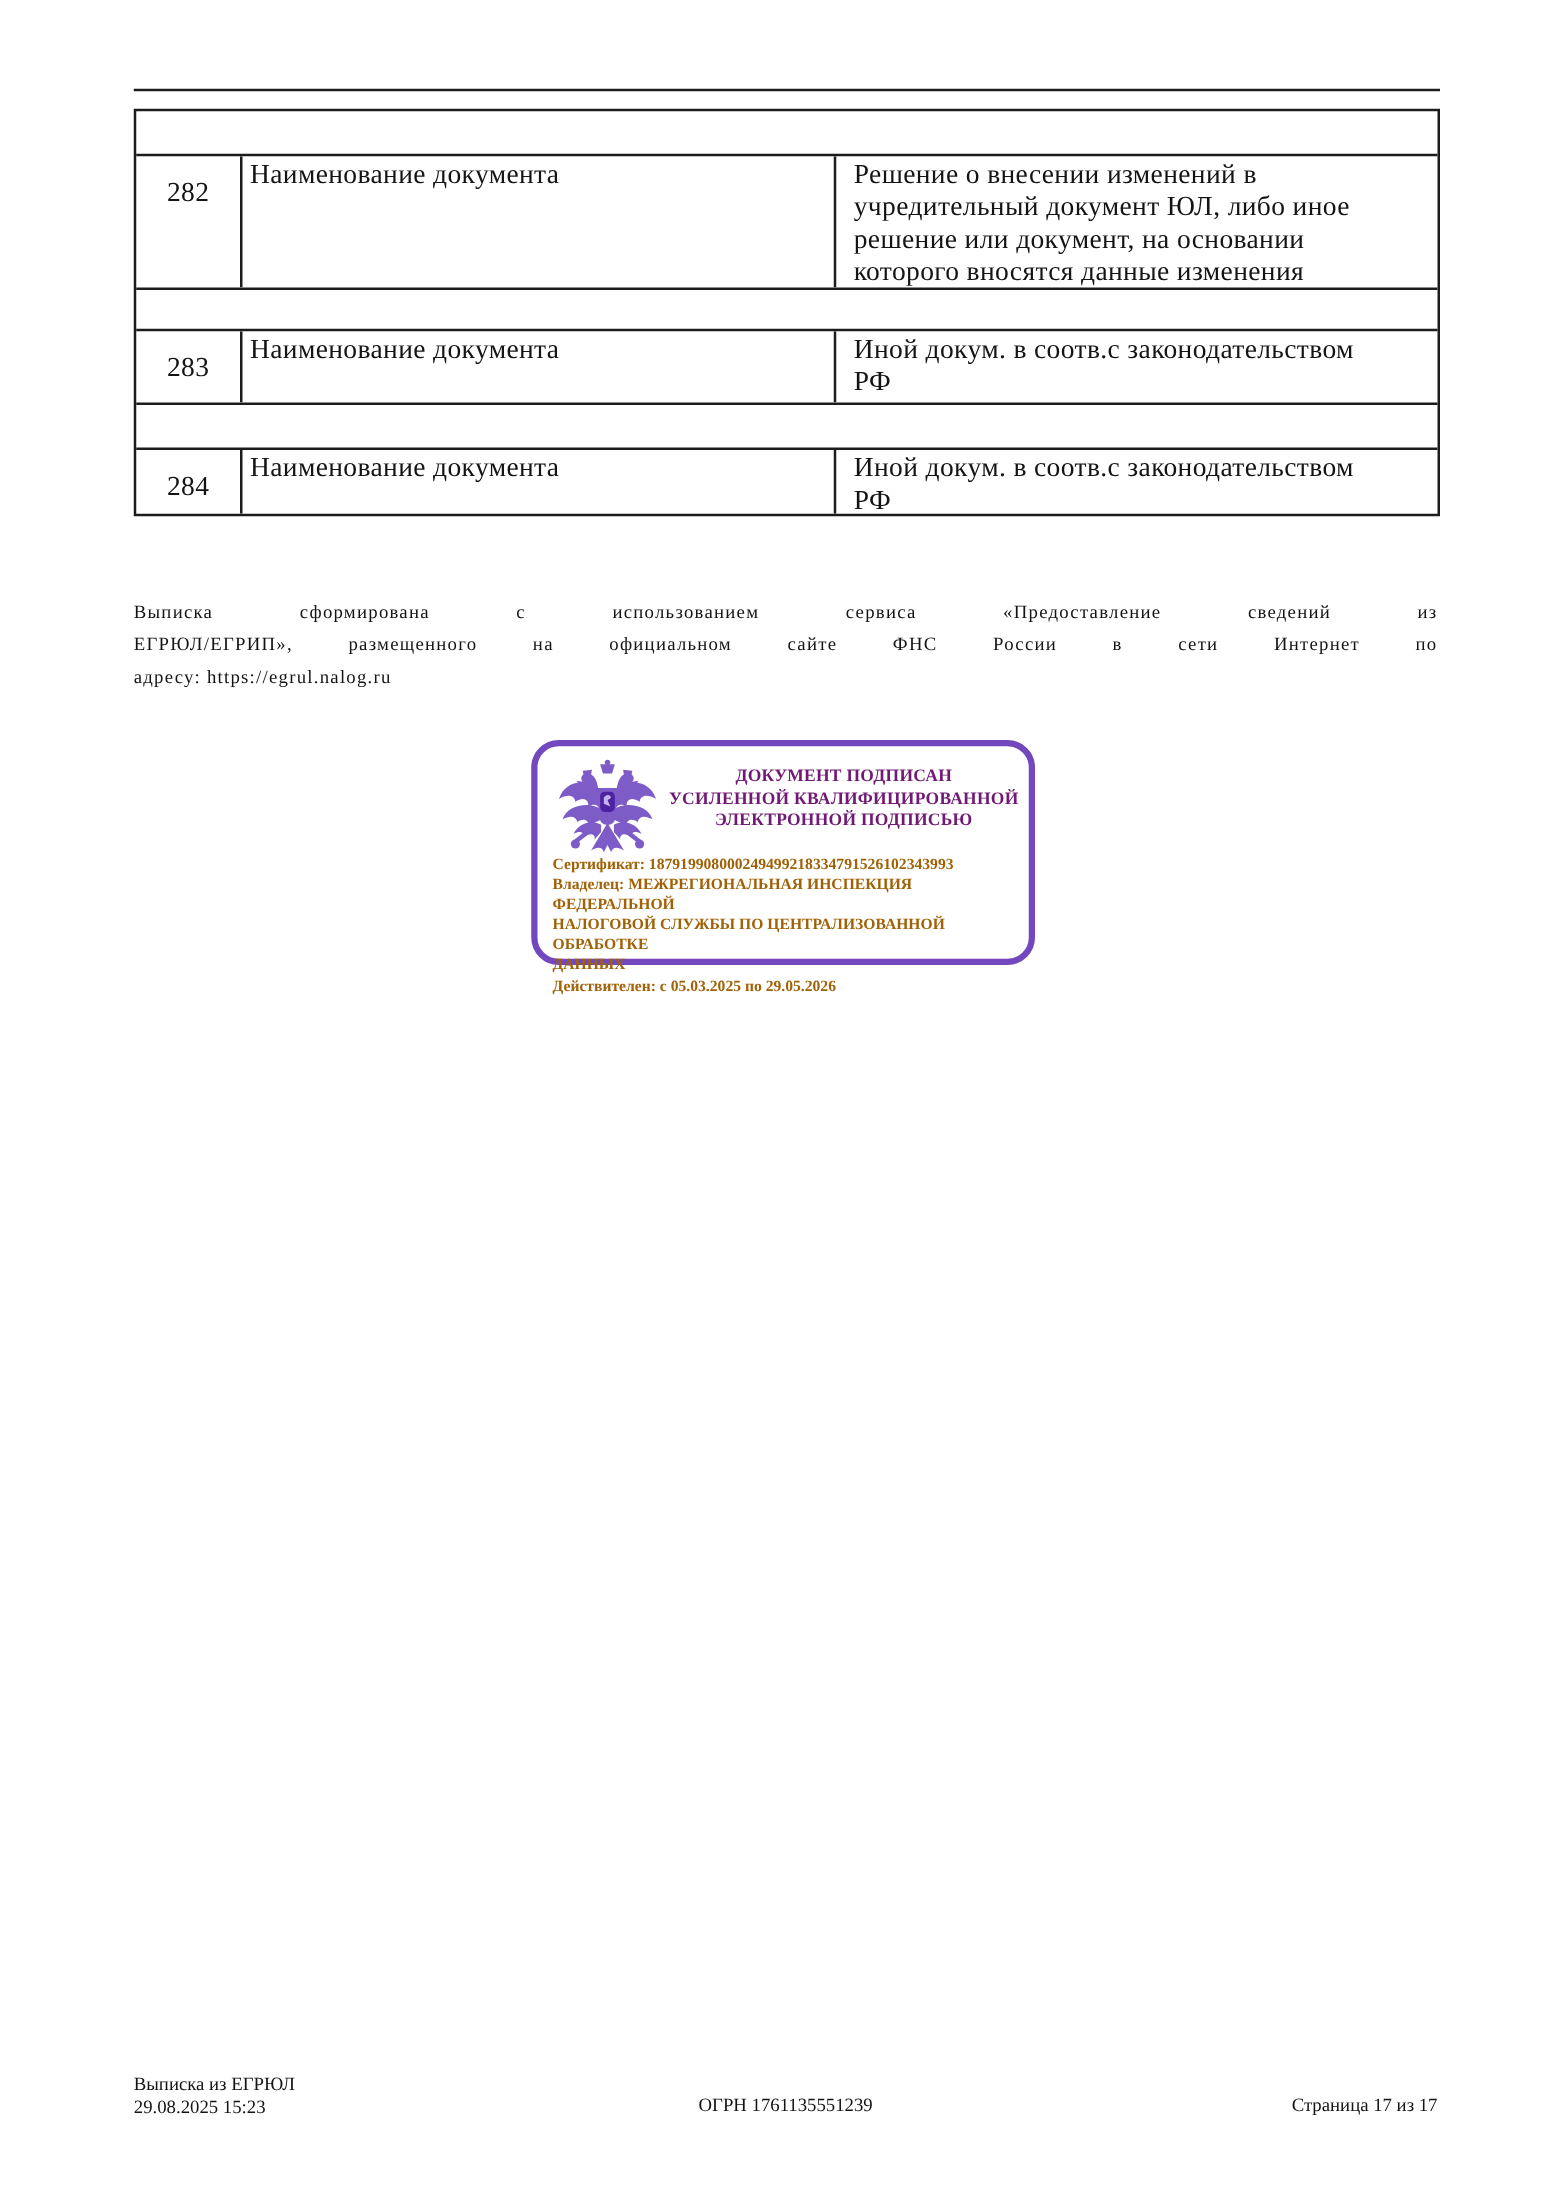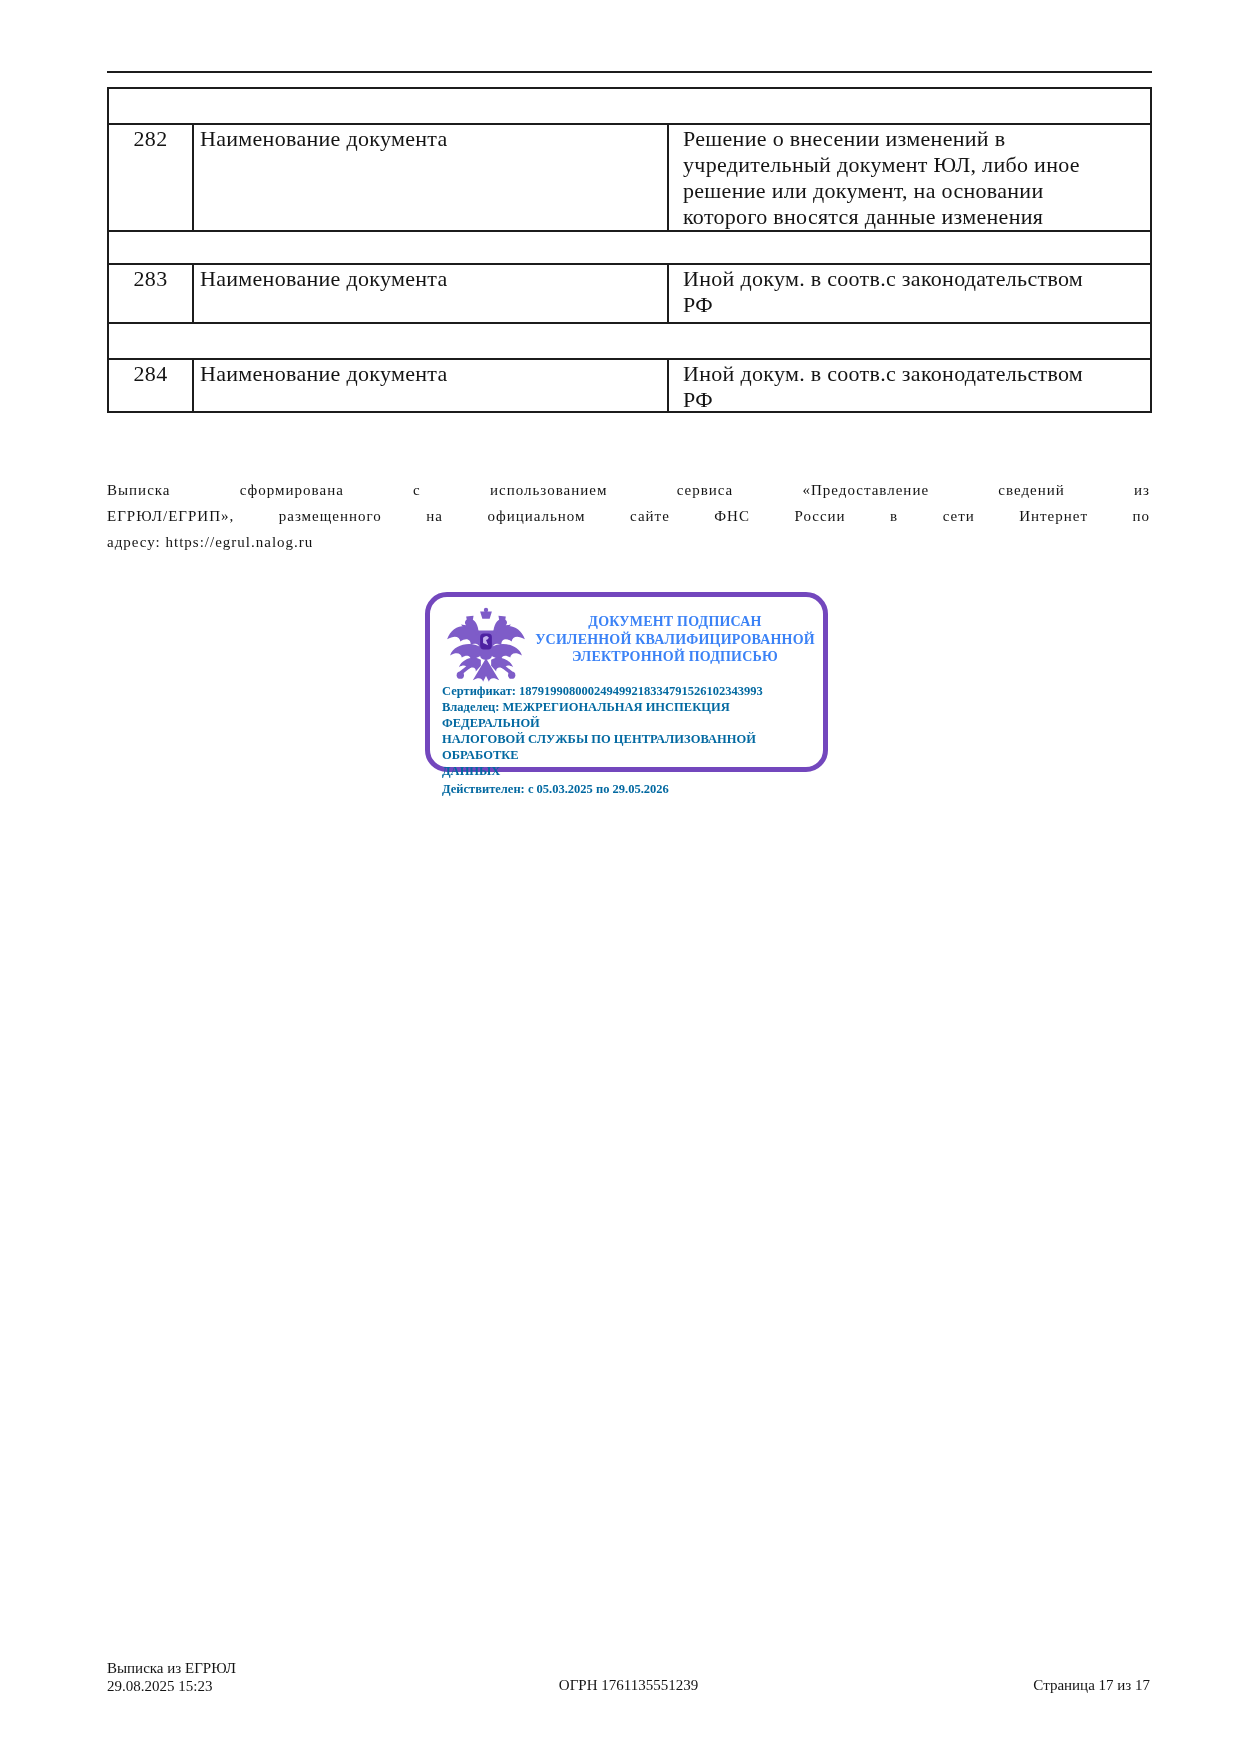--- a/index.html
+++ b/index.html
@@ -11,37 +11,37 @@
   .prev-line { position:absolute; left:107px; top:71px; width:1045px; height:2px; background:#1c1c1c; }
 
   
   .doc-table { position:absolute; left:107px; top:87px; width:1045px; height:326px;
     border:2px solid #1c1c1c; box-sizing:border-box; }
   .t-row { box-sizing:border-box; overflow:hidden; }
   .t-row + .t-row { border-top:2px solid #1c1c1c; }
   .s1 { height:34px; } .r1 { height:107px; } .s2 { height:33px; }
   .r2 { height:59px; } .s3 { height:36px; } .r3 { height:53px; }
   .numbered { display:flex; font-size:22px; line-height:26px; letter-spacing:0.3px; }
-  .c1 { flex:0 0 auto; width:83px; text-align:center; padding-top:1px; box-sizing:border-box; }
+  .c1 { flex:0 0 auto; width:83px; text-align:center; padding-top:16px; box-sizing:border-box; }
   .c2 { flex:0 0 auto; width:475px; border-left:2px solid #1c1c1c; padding:1px 6px; box-sizing:border-box; }
   .c3 { flex:1 1 auto; border-left:2px solid #1c1c1c; padding:1px 14px; box-sizing:border-box; white-space:pre-line; }
 
   
   .notice { position:absolute; left:107px; top:477px; width:1043px;
     font-size:15px; line-height:26px; letter-spacing:1px; }
   .notice .jl { text-align:justify; text-align-last:justify; }
 
   
   .stamp { position:absolute; left:425px; top:592px; width:403px; height:180px;
     box-sizing:border-box; border:5px solid #7347bd; border-radius:22px; background:#fff; }
   .emblem { position:absolute; left:12px; top:8px; width:88px; height:92px; }
   .stamp-title { position:absolute; left:100px; top:16px; width:290px; text-align:center;
-    font-weight:bold; font-size:14px; line-height:17.5px; color:#3b82f6; letter-spacing:0.2px; }
+    font-weight:bold; font-size:14px; line-height:17.5px; color:#701a75; letter-spacing:0.2px; }
   .stamp-info { position:absolute; left:12px; top:86px; width:382px;
-    font-weight:bold; font-size:12.5px; line-height:16px; color:#0369a1; }
+    font-weight:bold; font-size:12.5px; line-height:16px; color:#a16207; }
   .stamp-info .line { white-space:pre-line; }
   .stamp-info .valid { margin-top:2px; }
 
   
   .footer-left  { position:absolute; left:107px; top:1659px; font-size:15px; line-height:18px; }
   .footer-center{ position:absolute; left:107px; top:1677px; width:1043px; text-align:center; font-size:15px; }
   .footer-right { position:absolute; left:107px; top:1677px; width:1043px; text-align:right;  font-size:15px; }
 </style>
 </head>
 <body>

